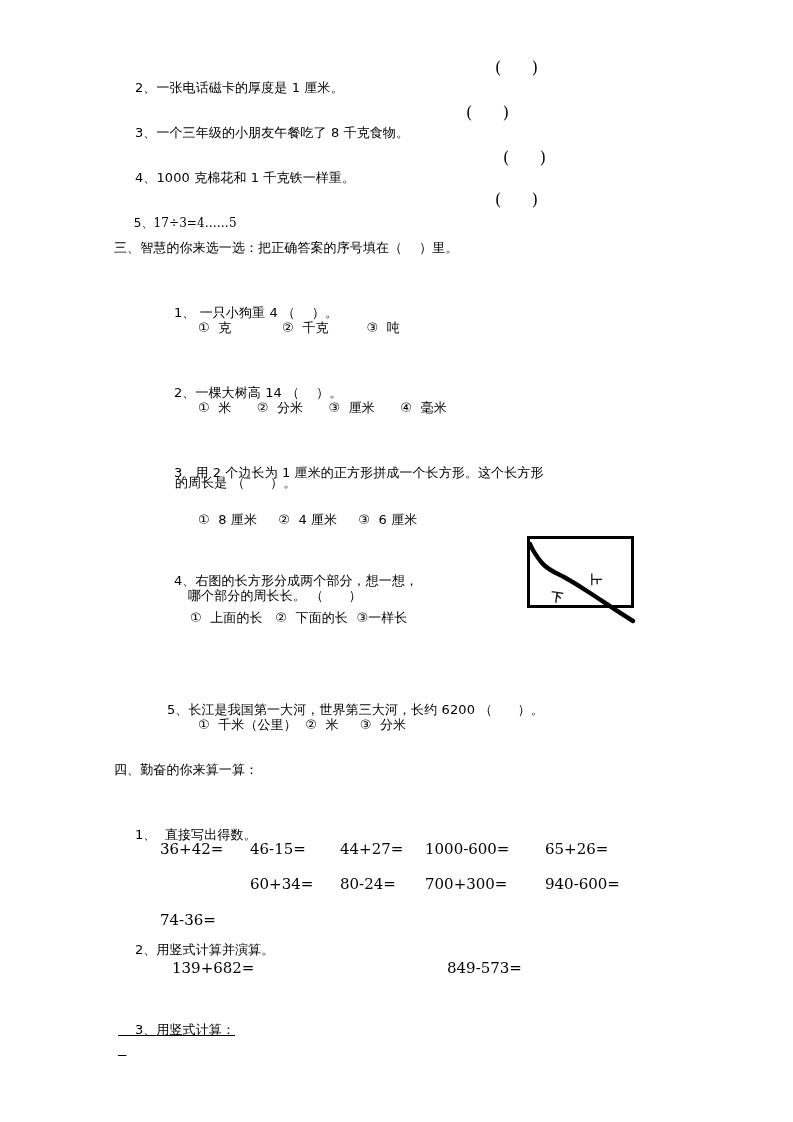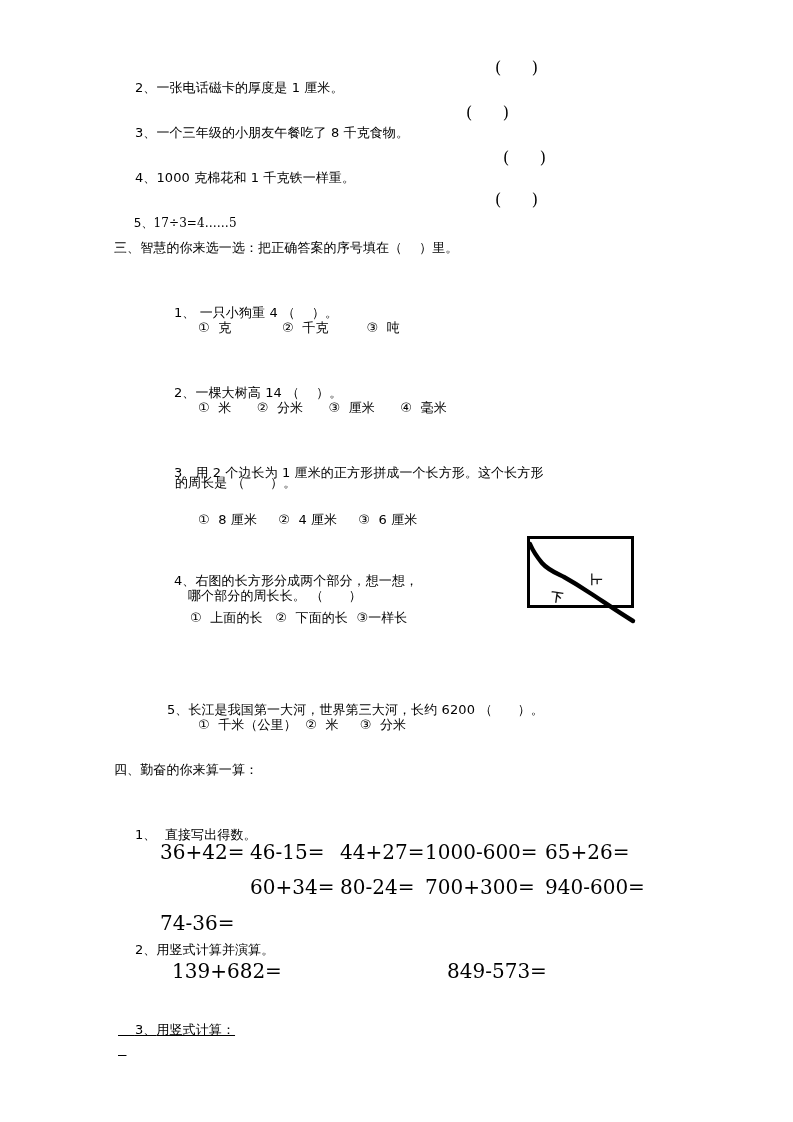--- a/index.html
+++ b/index.html
@@ -93,21 +93,21 @@
   }
   #fig-label-bottom {
     left: 36px;
     top: 64px;
     transform: rotate(8deg);
     transform-origin: center center;
   }
   .arith-cell {
     position: absolute;
     font-family: "DejaVu Serif", "Liberation Serif", serif;
-    font-size: 20px;
+    font-size: 15px;
     white-space: pre;
   }
 </style>
 </head>
 <body>
 
 <div class="page">
 
   <div class="ln cn" style="left:118px; top:58px;">
     <span class="run">2、</span><span class="run">一张电话磁卡的厚度是 1 厘米。</span>

